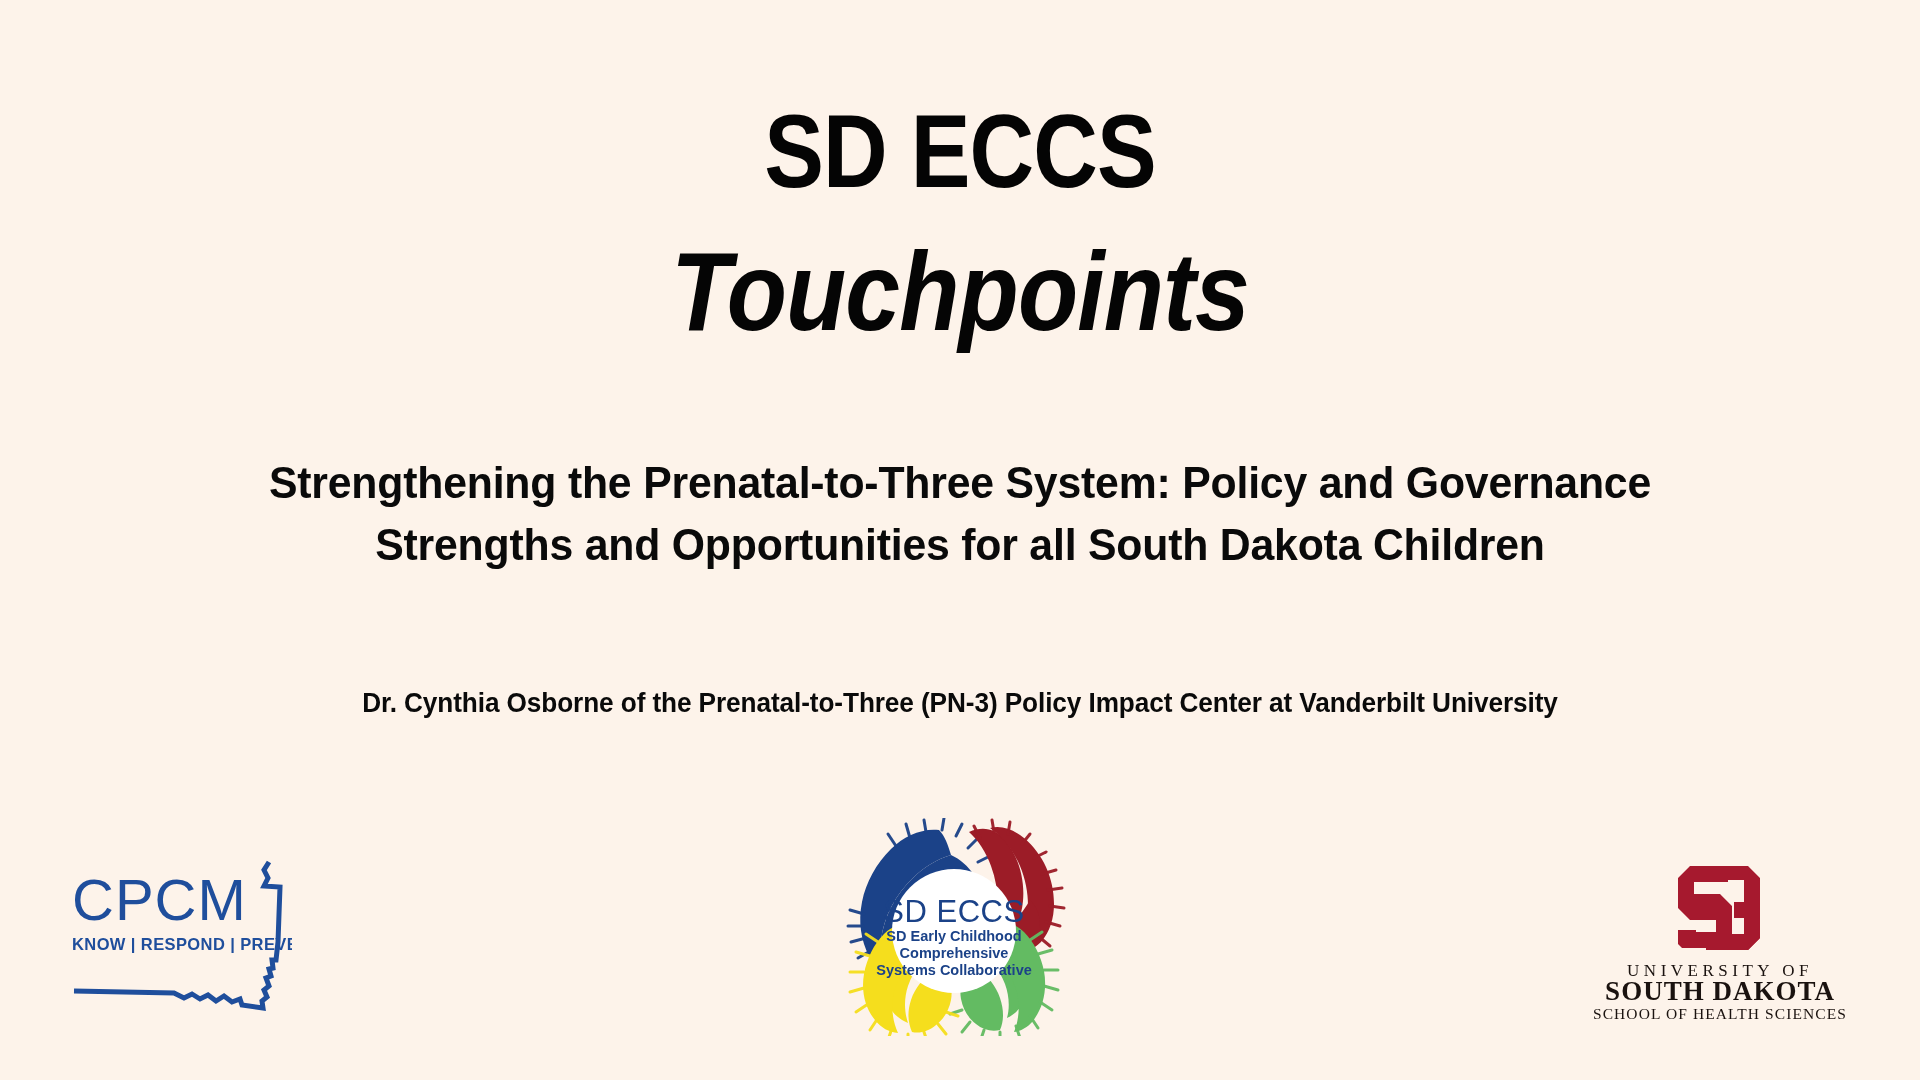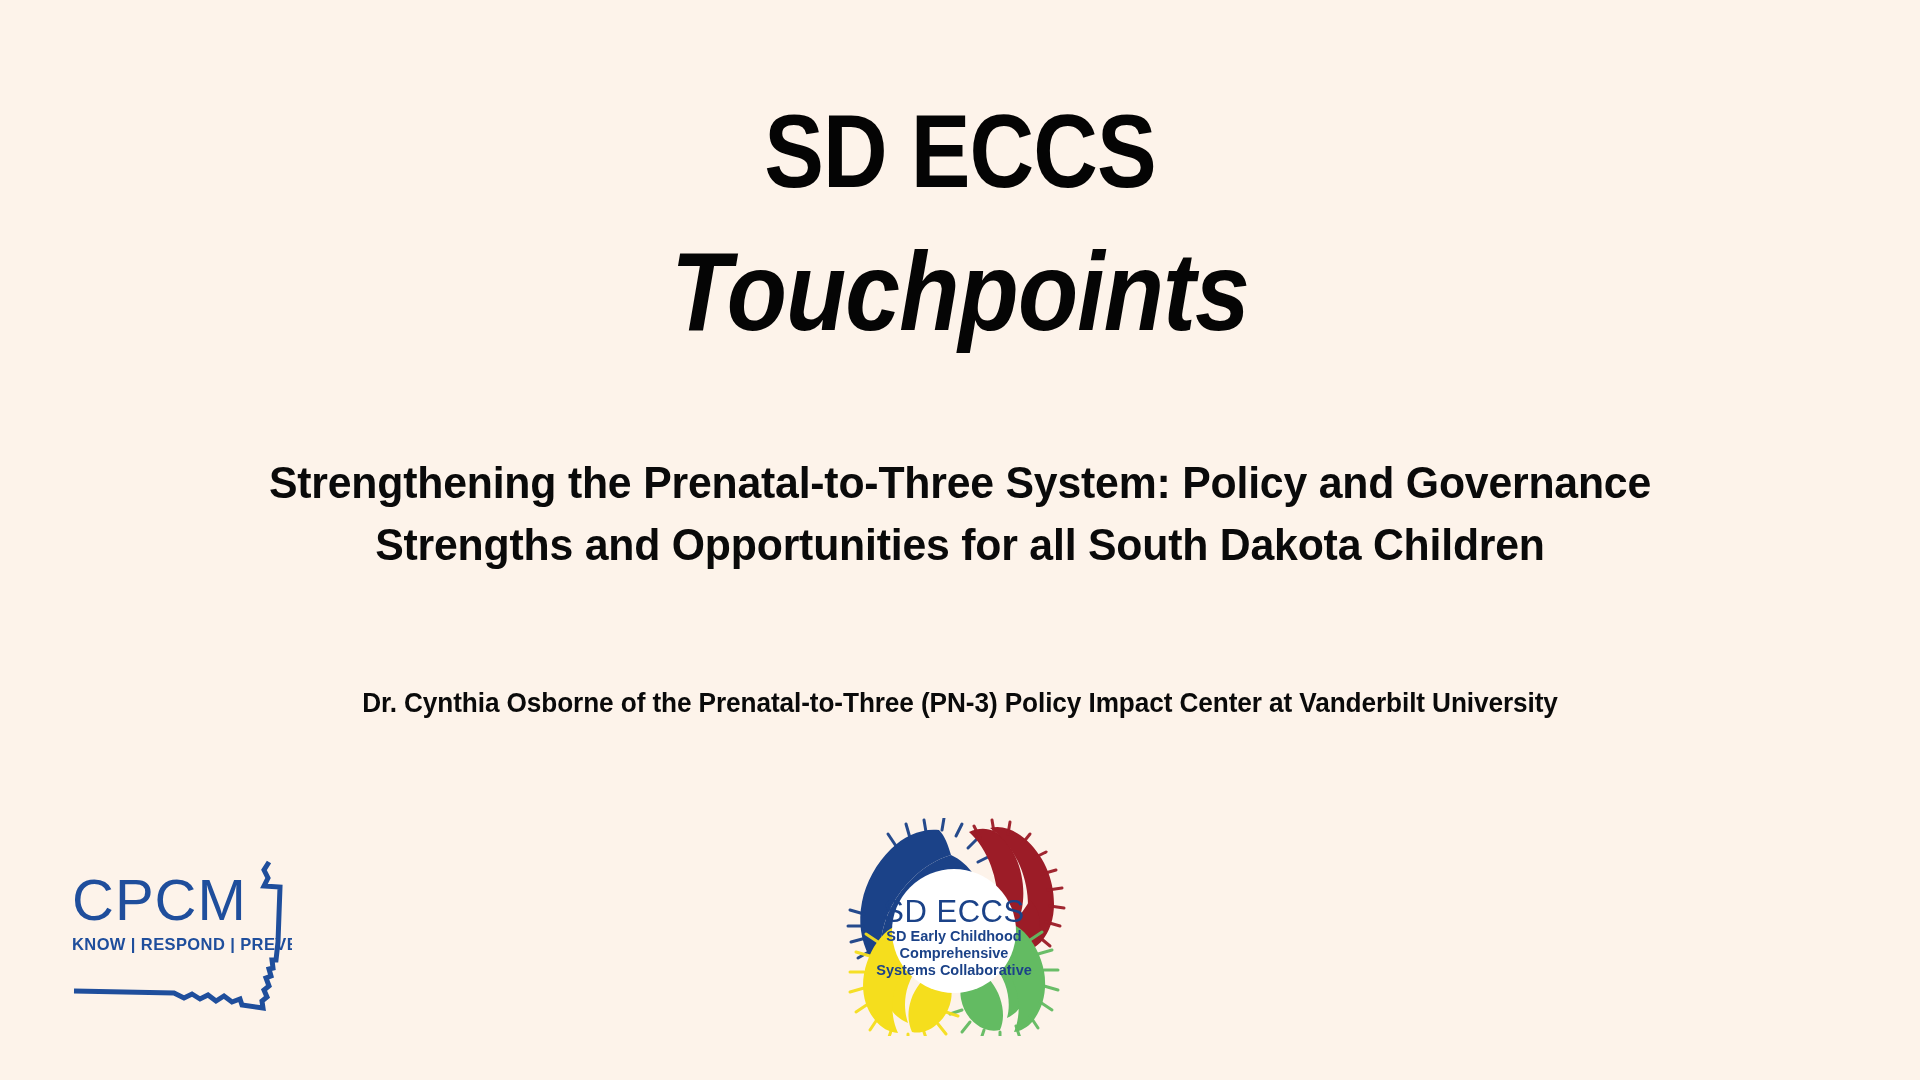--- a/index.html
+++ b/index.html
@@ -264,14 +264,37 @@
 
       <circle cx="116" cy="113" r="62" fill="#ffffff"></circle>
 
       <text x="116" y="104" text-anchor="middle" font-family="Liberation Sans, sans-serif" font-size="31" font-weight="normal" letter-spacing="0.5" fill="#1b4288">SD ECCS</text>
       <text x="116" y="123" text-anchor="middle" font-family="Liberation Sans, sans-serif" font-size="14.5" font-weight="600" fill="#1b4288">SD Early Childhood</text>
       <text x="116" y="140" text-anchor="middle" font-family="Liberation Sans, sans-serif" font-size="14.5" font-weight="600" fill="#1b4288">Comprehensive</text>
       <text x="116" y="157" text-anchor="middle" font-family="Liberation Sans, sans-serif" font-size="14.5" font-weight="600" fill="#1b4288">Systems Collaborative</text>
     </svg>
   </div>
 
+  <div class="logo-usd">
+    <svg class="logo-svg" viewBox="0 0 272 176" xmlns="http://www.w3.org/2000/svg">
+
+      <g>
+
+        <path fill="#a6192e" d="M124 18 L164 18 L176 30 L176 90 L164 102 L124 102 L124 88
+                 L160 88 L160 32 L124 32 Z"></path>
+
+        <path fill="#a6192e" d="M106 18 L144 18 L144 34 L110 34 L110 46 L136 46 L148 58
+                 L148 88 L136 100 L98 100 L98 84 L132 84 L132 72 L106 72
+                 L94 60 L94 30 Z"></path>
+
+        <path fill="#a6192e" d="M150 54 L176 54 L176 90 L164 102 L122 102 L122 86 L160 86
+                 L160 70 L150 70 Z"></path>
+
+        <path fill="#a6192e" d="M94 82 L112 82 L112 100 L98 100 L94 96 Z"></path>
+      </g>
+
+      <text x="136" y="128" text-anchor="middle" font-family="Liberation Serif, serif" font-size="17" letter-spacing="4.5" fill="#1a120f">UNIVERSITY OF</text>
+      <text x="136" y="152" text-anchor="middle" font-family="Liberation Serif, serif" font-size="27" font-weight="bold" letter-spacing="1" fill="#1a120f">SOUTH DAKOTA</text>
+      <text x="136" y="171" text-anchor="middle" font-family="Liberation Serif, serif" font-size="15.5" letter-spacing="1.1" fill="#1a120f">SCHOOL OF HEALTH SCIENCES</text>
+    </svg>
+  </div>
 
 </div>
 
 </body></html>

